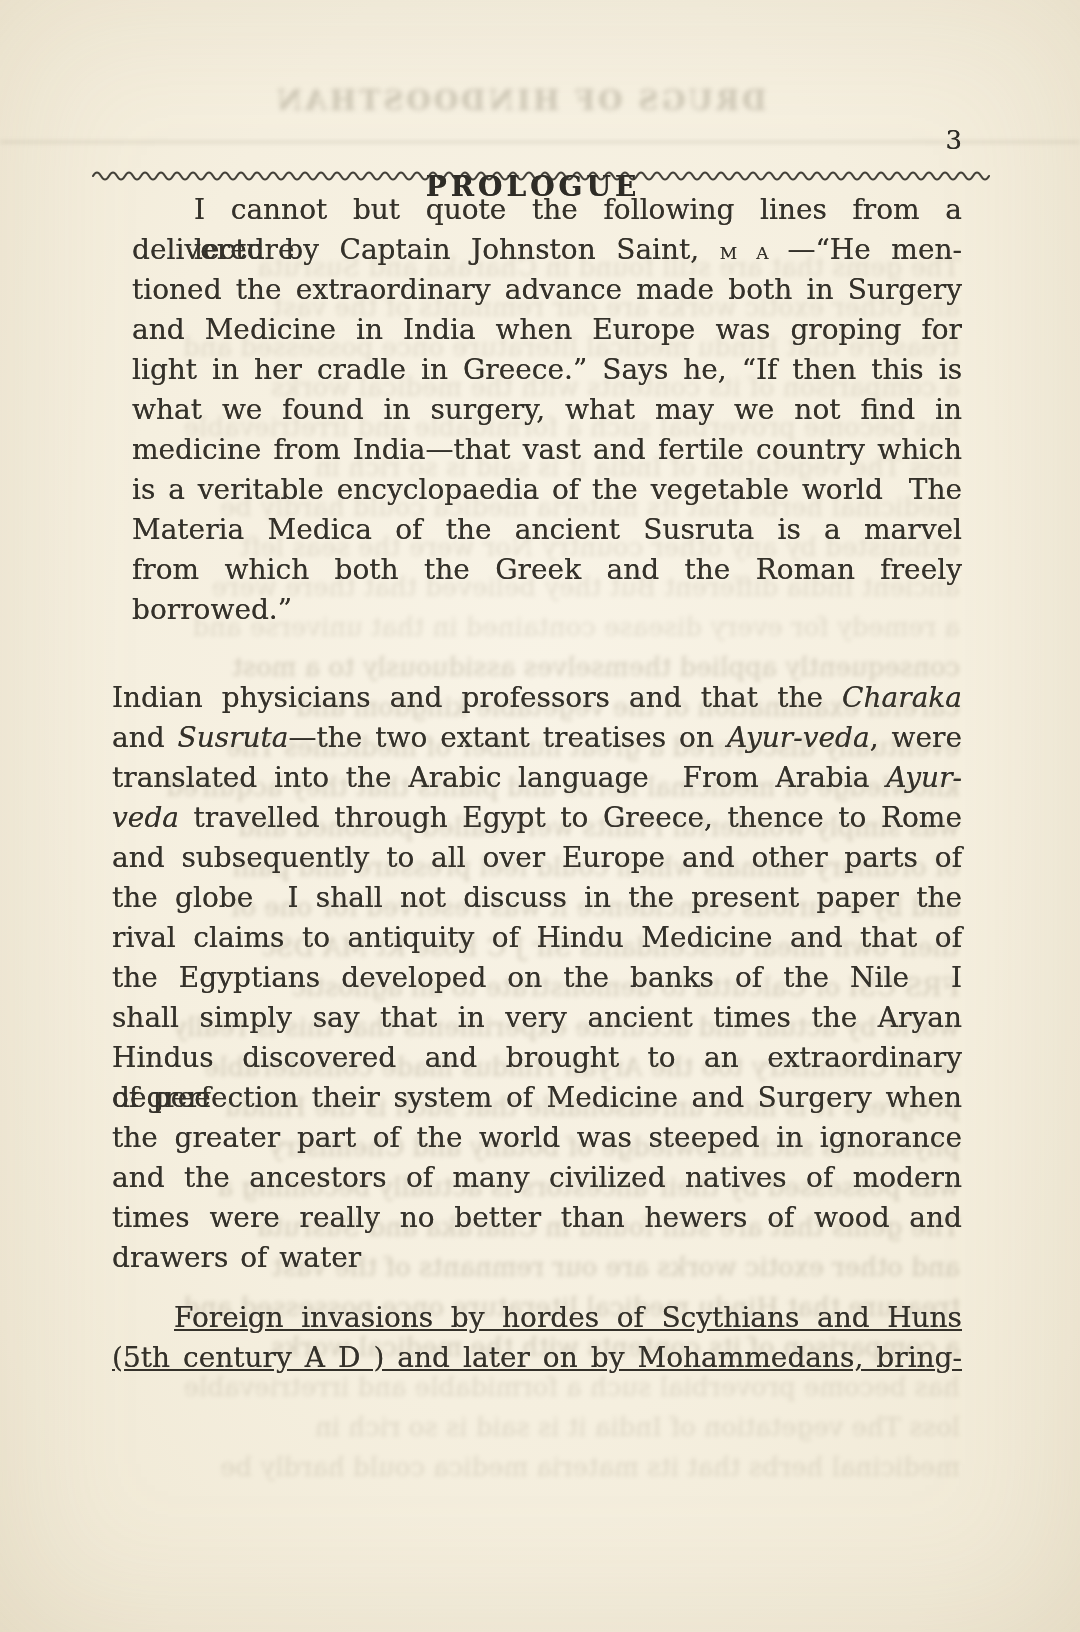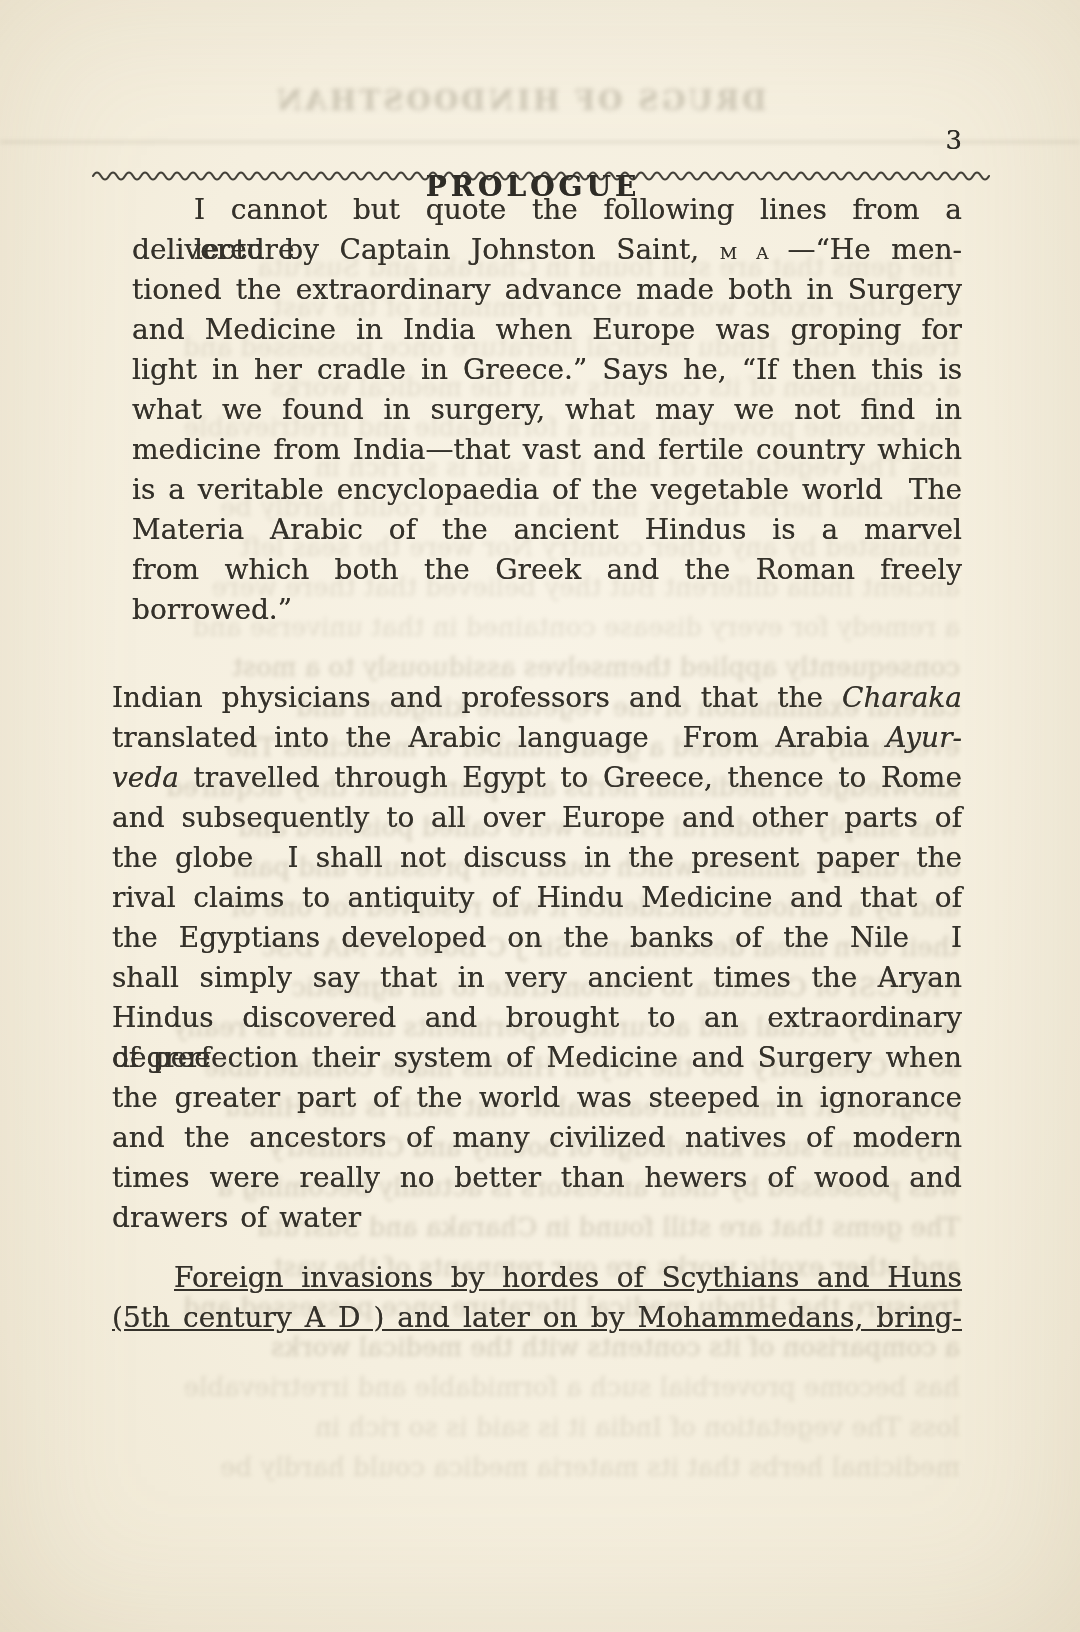--- a/index.html
+++ b/index.html
@@ -125,26 +125,27 @@
 
   <div class="paragraph" style="margin-top: 0px; margin-left: 20px;">
         <div class="line indent"><span>I cannot but quote the following lines from a lecture</span></div>
         <div class="line"><span>delivered by Captain Johnston Saint, </span><span class="small-caps">M A </span><span>—“He men-</span></div>
         <div class="line"><span>tioned the extraordinary advance made both in Surgery</span></div>
         <div class="line"><span>and Medicine in India when Europe was groping for</span></div>
         <div class="line"><span>light in her cradle in Greece.” Says he, “If then this is</span></div>
         <div class="line"><span>what we found in surgery, what may we not find in</span></div>
         <div class="line"><span>medicine from India—that vast and fertile country which</span></div>
         <div class="line"><span>is a veritable encyclopaedia of the vegetable world&nbsp; The</span></div>
-        <div class="line"><span>Materia Arabic of the ancient Hindus is a marvel</span></div>
+        <div class="line"><span>Materia Medica of the ancient Susruta is a marvel</span></div>
         <div class="line"><span>from which both the Greek and the Roman freely</span></div>
         <div class="line nojust"><span>borrowed.”</span></div>
       </div>
       <div class="paragraph" style="margin-top: 48px;">
         <div class="line"><span>Indian physicians and professors and that the </span><em>Charaka</em></div>
+        <div class="line"><span>and </span><em>Susruta</em><span>—the two extant treatises on </span><em>Ayur-veda</em><span>, were</span></div>
         <div class="line"><span>translated into the Arabic language&nbsp; From Arabia </span><em>Ayur-</em></div>
         <div class="line"><em>veda</em><span> travelled through Egypt to Greece, thence to Rome</span></div>
         <div class="line"><span>and subsequently to all over Europe and other parts of</span></div>
         <div class="line"><span>the globe&nbsp; I shall not discuss in the present paper the</span></div>
         <div class="line"><span>rival claims to antiquity of Hindu Medicine and that of</span></div>
         <div class="line"><span>the Egyptians developed on the banks of the Nile&nbsp; I</span></div>
         <div class="line"><span>shall simply say that in very ancient times the Aryan</span></div>
         <div class="line"><span>Hindus discovered and brought to an extraordinary degree</span></div>
         <div class="line"><span>of perfection their system of Medicine and Surgery when</span></div>
         <div class="line"><span>the greater part of the world was steeped in ignorance</span></div>

